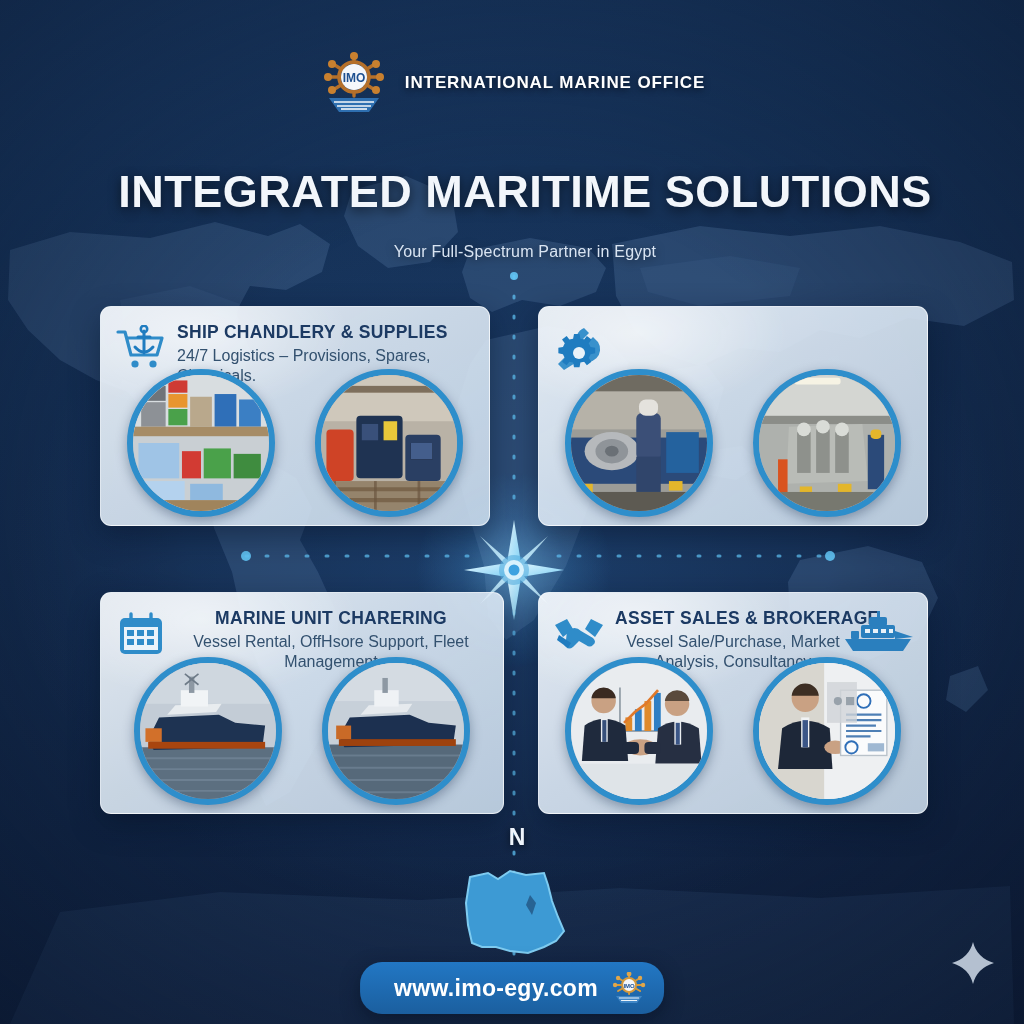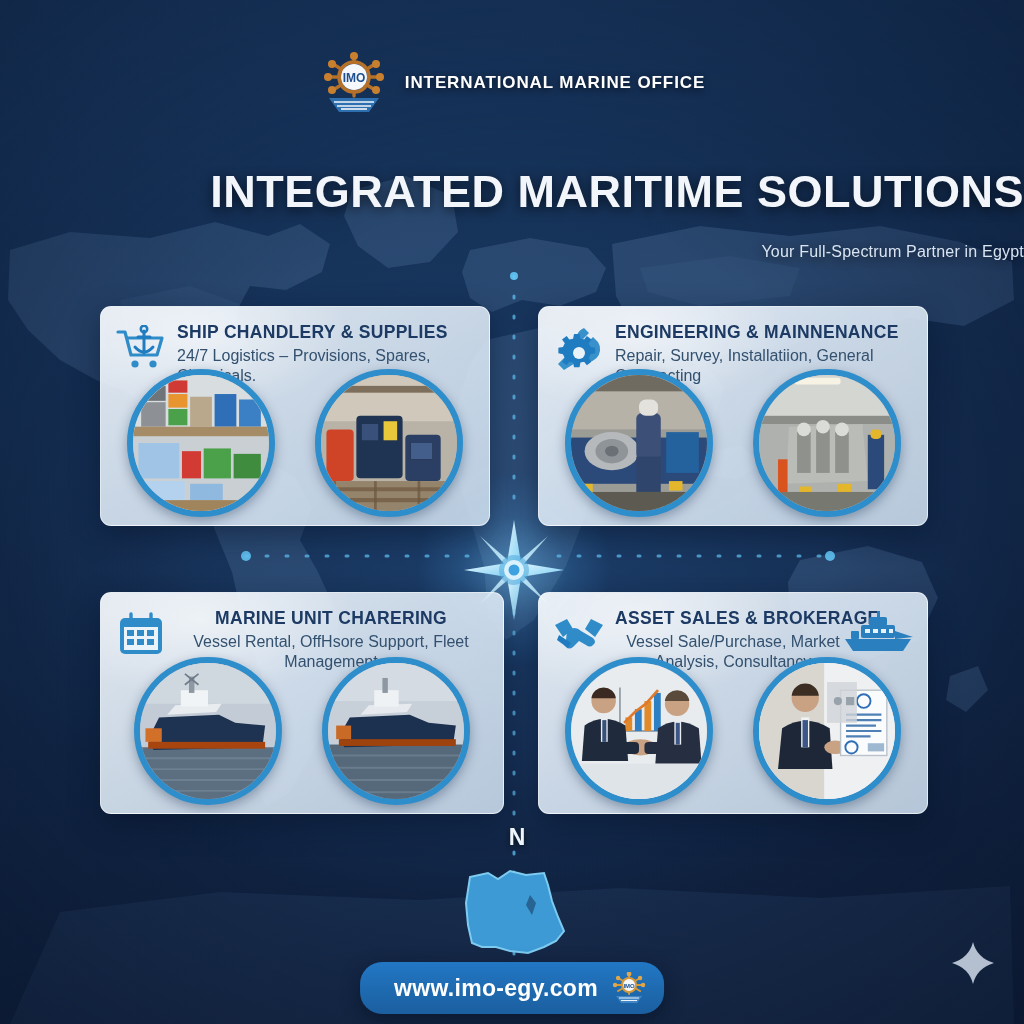--- a/index.html
+++ b/index.html
@@ -46,21 +46,21 @@
     font-size: 17px;
     font-weight: bold;
     letter-spacing: 0.9px;
     text-shadow: 0 2px 6px rgba(0,0,0,0.55);
     white-space: nowrap;
   }
 
   
   .title-block {
     position: absolute; top: 168px; left: 0; right: 0;
-    text-align: right;
+    text-align: center;
     padding-left: 26px;
   }
   .main-title {
     color: #f2f6fb;
     font-size: 45px;
     font-weight: bold;
     letter-spacing: 0.5px;
     text-shadow: 0 3px 12px rgba(0,0,0,0.6);
     line-height: 1.05;
   }
@@ -403,24 +403,20 @@
           <g fill="#2f8cc9">
             <path d="M31 3 L36 8 L30 14 L34 18 L40 12 L45 17
                      a13 13 0 0 1 -18 18 L11 45 L5 39 L24 20
                      a13 13 0 0 1 7 -17 Z" opacity="0.95"></path>
           </g>
           <g fill="#1f7cc0">
             <path d="M20 18 l4 -1 1 -5 6 0 1 5 4 1 3 -4 5 4 -3 4 2 4 5 1 0 6 -5 1 -2 4 3 4 -5 4 -3 -4 -4 1 -1 5 -6 0 -1 -5 -4 -1 -3 4 -5 -4 3 -4 -2 -4 -5 -1 0 -6 5 -1 2 -4 -3 -4 5 -4 z" transform="translate(-2,-2) scale(0.92)"></path>
           </g>
           <circle cx="26" cy="28" r="6" fill="#e9f2f9"></circle>
         </svg>
-      </div>
-      <div class="card-text">
-        <div class="card-title">ENGINEERING &amp; MAINNENANCE</div>
-        <div class="card-desc">Repair, Survey, Installatiion, General Conttracting</div>
       </div>
     </div>
     <div class="photos">
       <div class="photo">
         <svg viewBox="0 0 100 100" preserveAspectRatio="xMidYMid slice">
           <rect width="100" height="100" fill="#9c9c97"></rect>
           <rect width="100" height="40" fill="#b6b2a8"></rect>
           <rect x="0" y="0" width="100" height="12" fill="#6f6b61"></rect>
           <rect x="0" y="46" width="100" height="34" fill="#2b4a79"></rect>
           <ellipse cx="30" cy="56" rx="20" ry="14" fill="#b6b9bc"></ellipse>

